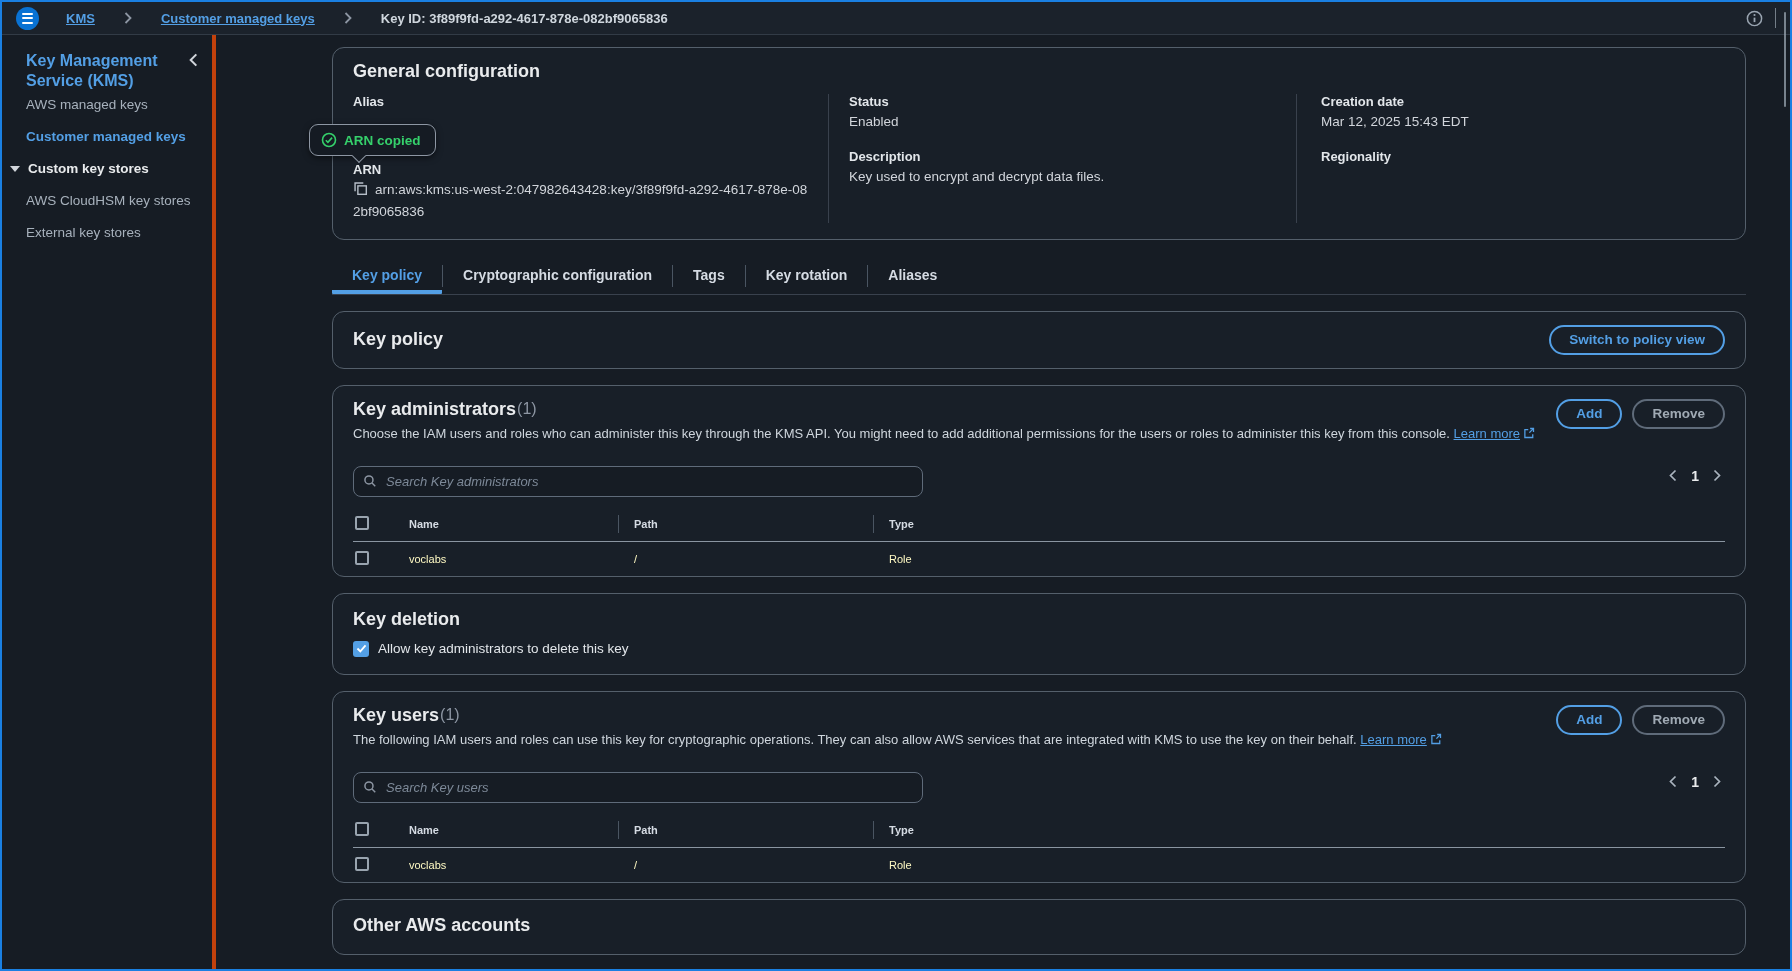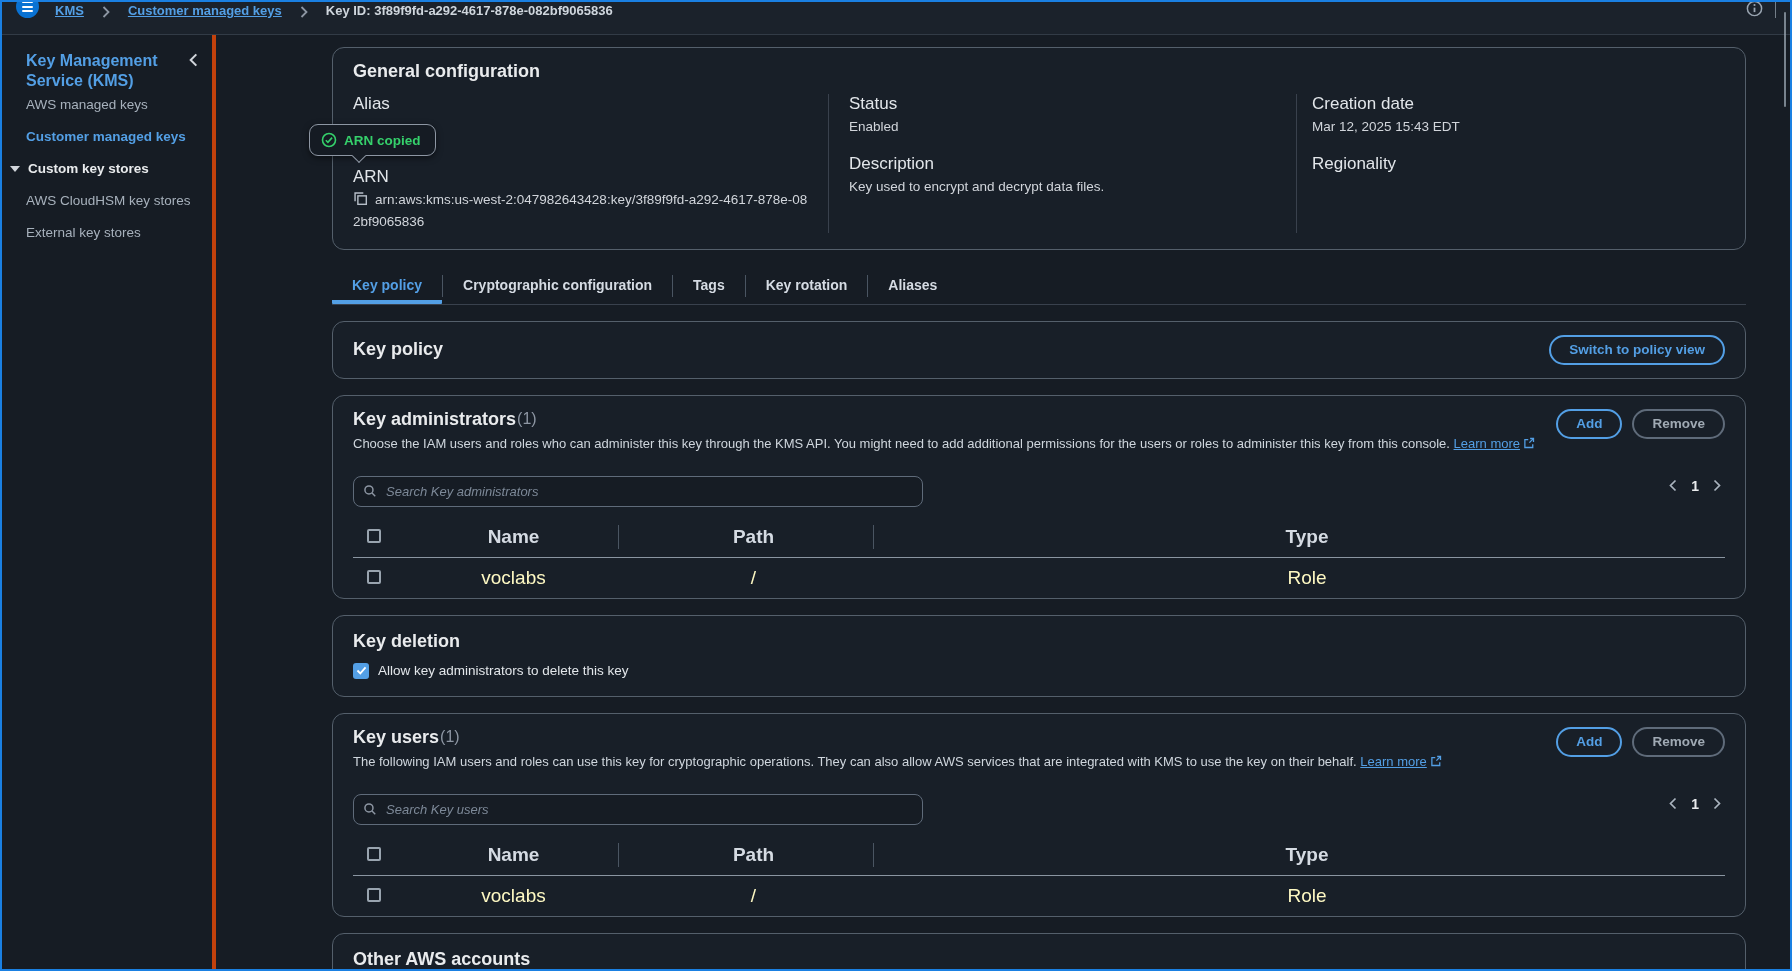--- a/index.html
+++ b/index.html
@@ -15,22 +15,22 @@
     overflow:hidden;
     display:flex; flex-direction:column;
     position:relative;
     color:#d1d5db;
   }
   
   .topbar {
     height:31px; flex:0 0 31px;
     background:#1b222b;
     border-bottom:1px solid #323b46;
-    display:flex; align-items:flex-end;
-    padding:16px 14px; gap:16px;
+    display:flex; align-items:center;
+    padding:16px 14px; gap:27px;
     position:relative;
   }
   .hamburger {
     width:23px; height:23px; border-radius:50%;
     background:#0972d3; display:flex; flex-direction:column;
     align-items:center; justify-content:center; gap:2.5px;
     cursor:pointer; flex:0 0 23px;
   }
   .hamburger i { display:block; width:11px; height:2px; background:#fff; border-radius:1px; }
   .crumb { font-size:13px; font-weight:700; color:#539fe5; text-decoration:underline; cursor:pointer; }
@@ -72,23 +72,23 @@
   .panel {
     border:1px solid #545f6b; border-radius:12px;
     background:#181f28; margin-bottom:16px;
   }
   .gc { padding:13px 20px 16px; margin-bottom:18px; }
   .panel-title { font-size:18px; font-weight:700; color:#e9ebed; }
   .gc .panel-title { margin-bottom:12px; }
   .gc-grid { display:flex; }
   .gc-col1 { width:475px; position:relative; padding-right:16px; }
   .gc-col2 { width:468px; border-left:1px solid #39414d; padding-left:20px; }
-  .gc-col3 { flex:1; border-left:1px solid #39414d; padding-left:15px; }
+  .gc-col3 { flex:1; border-left:1px solid #39414d; padding-left:24px; }
   .fld { margin-bottom:17px; }
-  .fld-label { font-size:17px; font-weight:400; color:#e2e6ea; margin-bottom:3px; }
+  .fld-label { font-size:13px; font-weight:700; color:#e2e6ea; margin-bottom:3px; }
   .fld-value { font-size:13.5px; color:#d1d5db; line-height:1.45; }
   .alias-gap { height:50px; }
   .arn-value { display:block; width:455px; word-break:break-all; font-size:13.5px; color:#d1d5db; line-height:1.5; margin-top:2px; }
   .copy-ic { display:inline-block; vertical-align:-2px; margin-right:7px; cursor:pointer; }
   .tooltip {
     position:absolute; top:30px; left:-44px; z-index:5;
     background:#151b23; border:1px solid #8d96a3; border-radius:9px;
     padding:7px 14px 7px 11px; display:flex; align-items:center; gap:7px;
     color:#35d06b; font-size:13.5px; font-weight:700; white-space:nowrap;
     box-shadow:0 2px 6px rgba(0,0,0,.5);
@@ -125,21 +125,21 @@
     width:100%; height:100%; background:#161c24; border:1px solid #5f6b7a;
     border-radius:8px; color:#d1d5db; font-size:13px; font-style:italic;
     padding:0 10px 0 32px; font-family:inherit; outline:none;
   }
   .search-box input::placeholder { color:#7d8998; font-style:italic; }
   .search-ic { position:absolute; left:10px; top:8px; }
   .pager { display:flex; align-items:center; gap:14px; padding-right:4px; }
   .pager .pg-btn { display:flex; cursor:pointer; }
   .pager .pg-num { color:#e9ebed; font-size:14px; font-weight:700; cursor:pointer; }
   table.grid { width:100%; border-collapse:collapse; margin-top:10px; }
-  table.grid th, table.grid td { text-align:center; font-size:19px; padding:9px 0 9px 16px; }
+  table.grid th, table.grid td { text-align:left; font-size:11px; padding:9px 0 9px 16px; }
   table.grid th { color:#d5dbe3; font-weight:700; position:relative; }
   table.grid th.div::before { content:""; position:absolute; left:0; top:8px; bottom:8px; width:1px; background:#4a5562; }
   table.grid thead tr { border-bottom:1px solid #8a95a1; }
   table.grid td { color:#fef9c3;margin-top:41px; }
   .col-check { width:40px; }
   .col-name { width:225px; }
   .col-path { width:255px; }
   .checkbox {
     width:14px; height:14px; border:2px solid #99a4af; border-radius:2px;
     background:transparent; cursor:pointer; display:inline-block;

